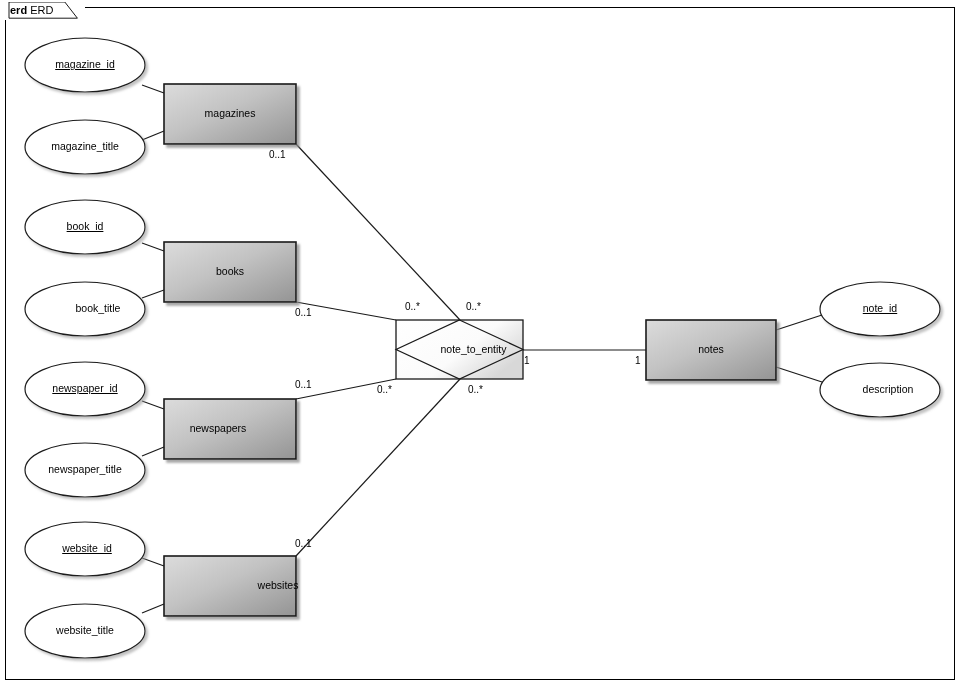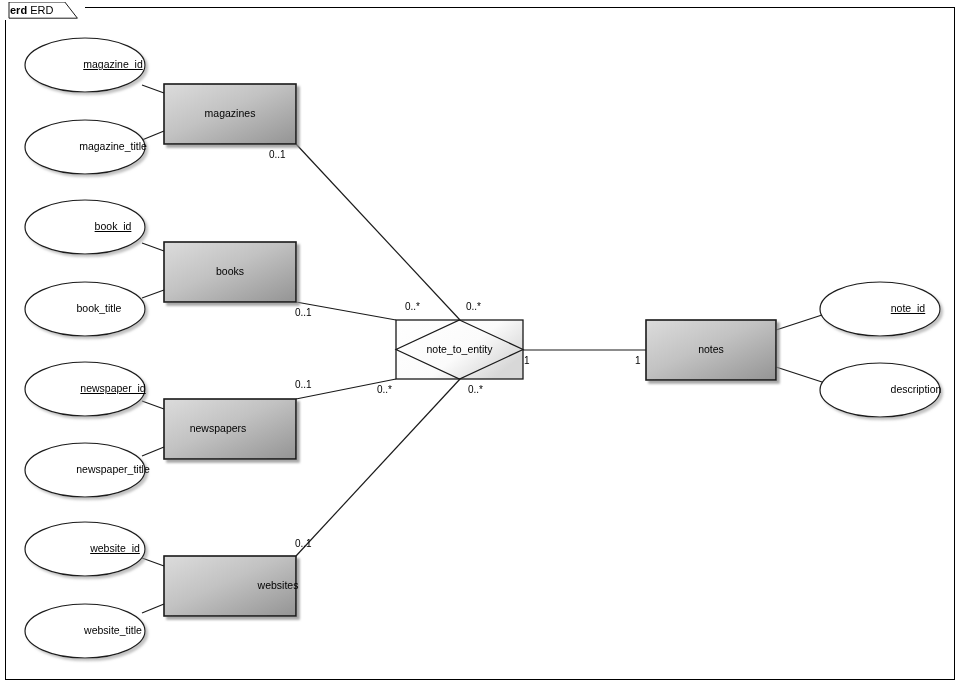--- a/index.html
+++ b/index.html
@@ -66,21 +66,20 @@
     pointer-events: none;
   }
   .attr-text {
     position: absolute;
     z-index: 4;
     font-size: 10.5px;
     color: #000000;
     text-align: center;
     white-space: nowrap;
     pointer-events: none;
-    margin-left: 28px;
   }
   .attr-text.pk { text-decoration: underline; }
   .card-label {
     position: absolute;
     z-index: 5;
     font-size: 10px;
     color: #000000;
     white-space: nowrap;
     pointer-events: none;
   }
@@ -152,33 +151,33 @@
       <rect x="164" y="556" width="132" height="60" fill="url(#entGrad)" stroke="#1a1a1a" stroke-width="1.6" filter="url(#dropShadow)"></rect>
       <rect x="646" y="320" width="130" height="60" fill="url(#entGrad)" stroke="#1a1a1a" stroke-width="1.6" filter="url(#dropShadow)"></rect>
       <rect x="396" y="320" width="127" height="59" fill="url(#relGrad)" stroke="#1a1a1a" stroke-width="1.3"></rect>
       <polygon points="459.5,320 523,349.5 459.5,379 396,349.5" fill="none" stroke="#1a1a1a" stroke-width="1.2"></polygon>
     </svg>
 
   <div id="text-layer">
       <div class="attr-text pk" style="left: 25px; top: 58px; width: 120px;">magazine_id</div>
       <div class="attr-text" style="left: 25px; top: 140px; width: 120px;">magazine_title</div>
       <div class="attr-text pk" style="left: 25px; top: 220px; width: 120px;">book_id</div>
-      <div class="attr-text" style="left: 11px; top: 302px; width: 120px;">book_title</div>
+      <div class="attr-text" style="left: 38px; top: 302px; width: 120px;">book_title</div>
       <div class="attr-text pk" style="left: 25px; top: 382px; width: 120px;">newspaper_id</div>
       <div class="attr-text" style="left: 25px; top: 463px; width: 120px;">newspaper_title</div>
       <div class="attr-text pk" style="left: 25px; top: 542px; width: 124px;">website_id</div>
       <div class="attr-text" style="left: 25px; top: 624px; width: 120px;">website_title</div>
       <div class="attr-text pk" style="left: 820px; top: 302px; width: 120px;">note_id</div>
       <div class="attr-text" style="left: 820px; top: 383px; width: 120px; padding-left: 8px;">description</div>
       <div class="node-text" style="left: 164px; top: 107px; width: 132px;">magazines</div>
       <div class="node-text" style="left: 164px; top: 265px; width: 132px;">books</div>
       <div class="node-text" style="left: 164px; top: 422px; width: 108px;">newspapers</div>
       <div class="node-text" style="left: 164px; top: 579px; width: 132px; padding-left: 48px;">websites</div>
       <div class="node-text" style="left: 646px; top: 343px; width: 130px;">notes</div>
-      <div class="node-text" style="left: 396px; top: 342.5px; width: 127px;">note_to_entity</div>
+      <div class="node-text" style="left: 410px; top: 342.5px; width: 127px;">note_to_entity</div>
       <div class="card-label" style="left: 269px; top: 149px;">0..1</div>
       <div class="card-label" style="left: 295px; top: 307px;">0..1</div>
       <div class="card-label" style="left: 295px; top: 379px;">0..1</div>
       <div class="card-label" style="left: 295px; top: 538px;">0..1</div>
       <div class="card-label" style="left: 405px; top: 301px;">0..*</div>
       <div class="card-label" style="left: 466px; top: 301px;">0..*</div>
       <div class="card-label" style="left: 377px; top: 384px;">0..*</div>
       <div class="card-label" style="left: 468px; top: 384px;">0..*</div>
       <div class="card-label" style="left: 524px; top: 355px;">1</div>
       <div class="card-label" style="left: 635px; top: 355px;">1</div>

